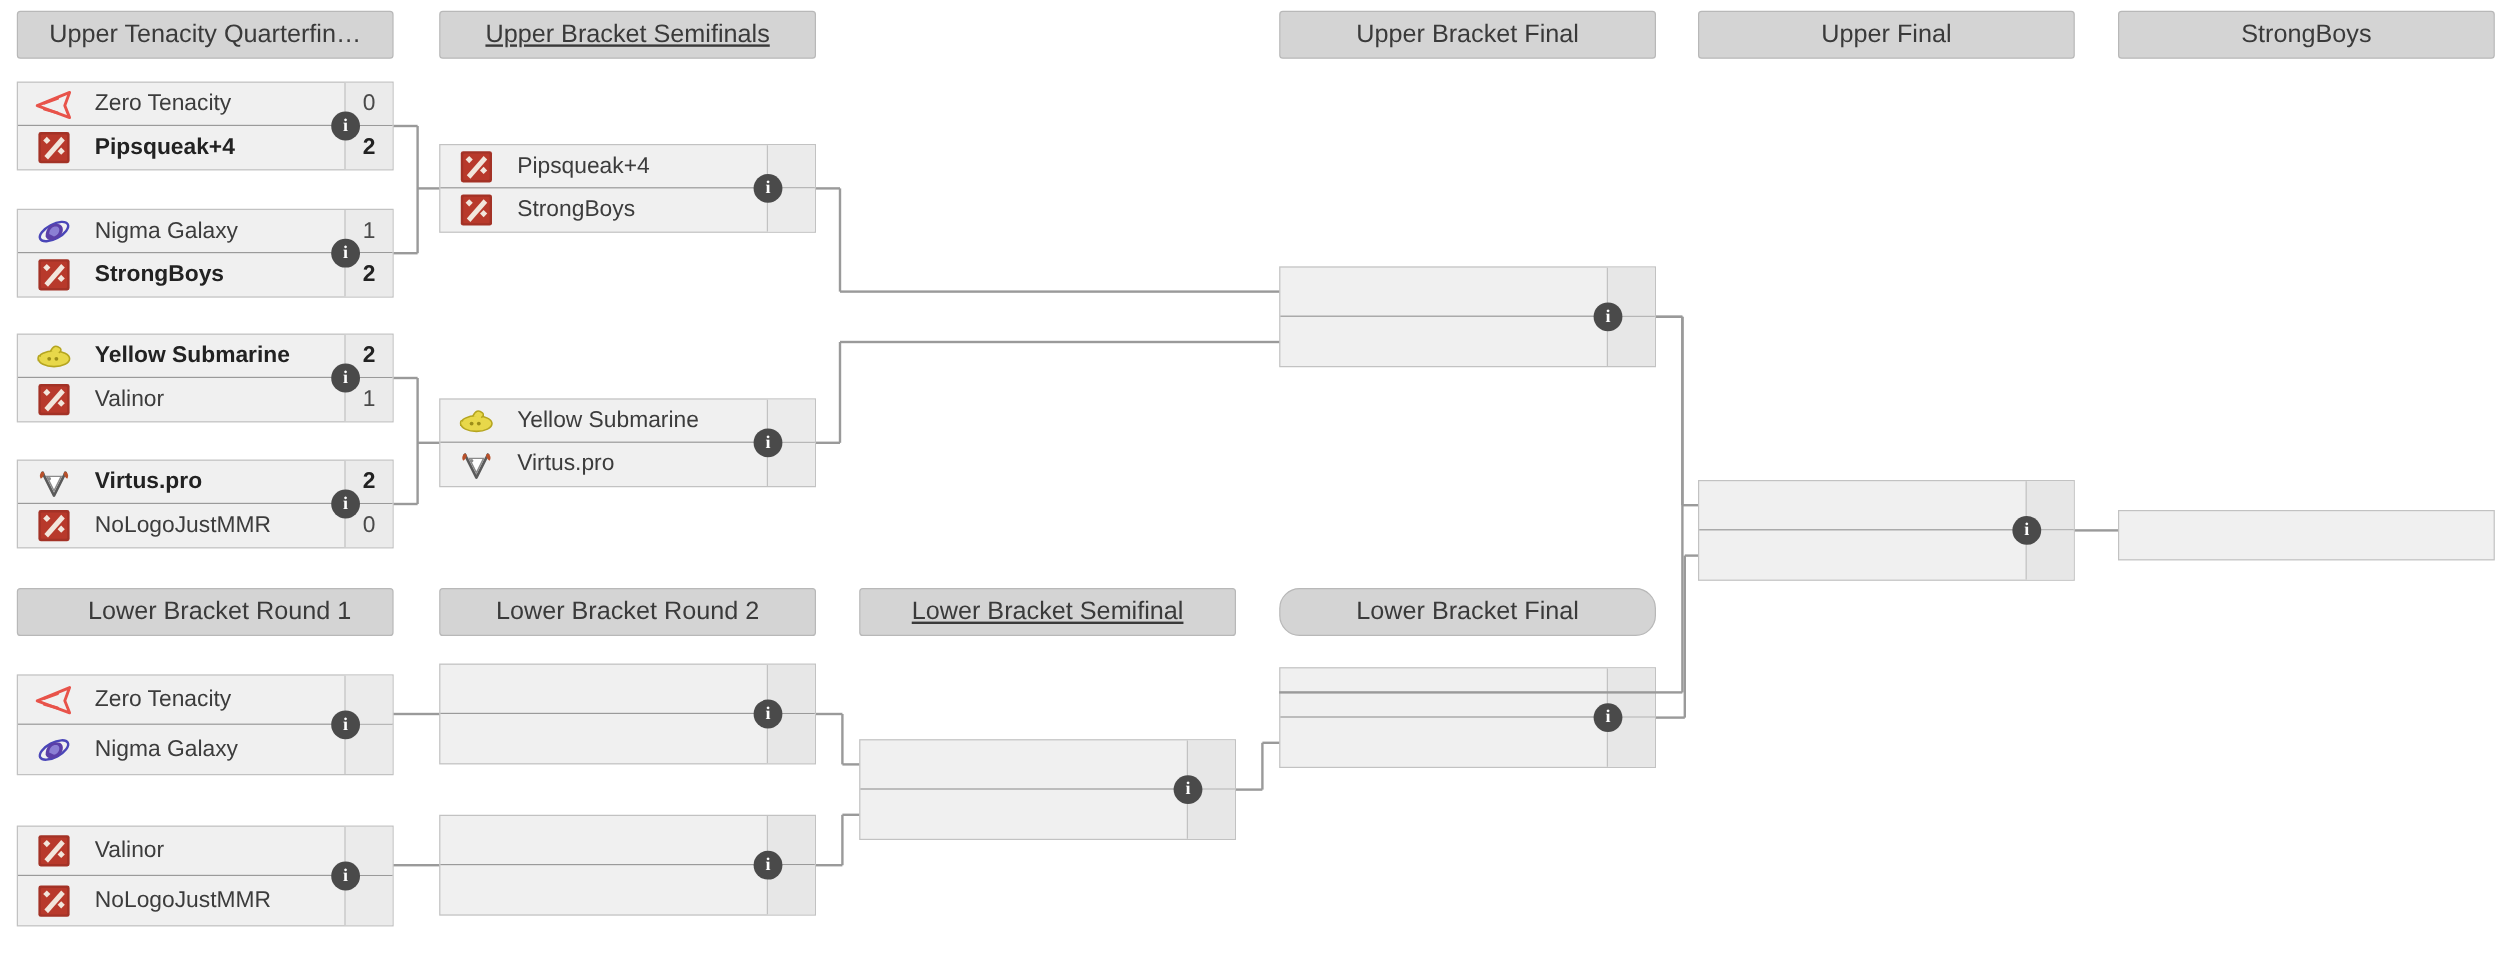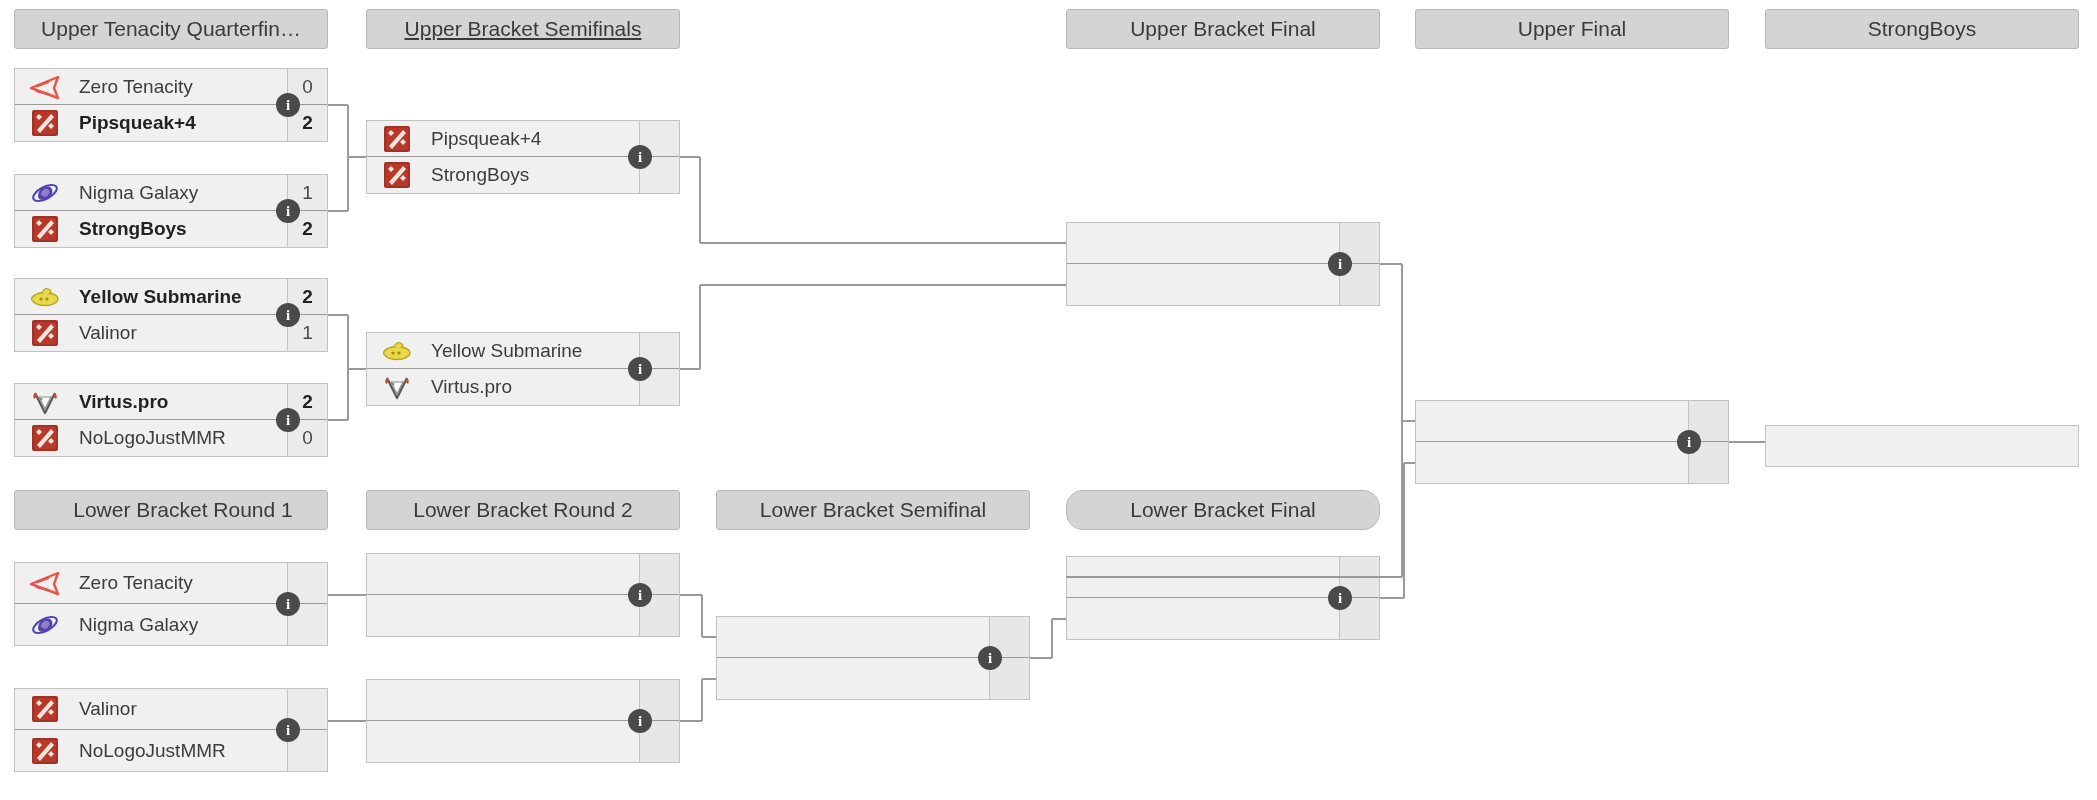--- a/index.html
+++ b/index.html
@@ -98,21 +98,21 @@
 <body>
 
 <div id="bracket">
     <div class="round-header" style="left: 14px; top: 9px; width: 314px;">Upper Tenacity Quarterfin…</div>
     <div class="round-header" style="left: 366px; top: 9px; width: 314px; text-decoration: underline;">Upper Bracket Semifinals</div>
     <div class="round-header" style="left: 1066px; top: 9px; width: 314px;">Upper Bracket Final</div>
     <div class="round-header" style="left: 1415px; top: 9px; width: 314px;">Upper Final</div>
     <div class="round-header" style="left: 1765px; top: 9px; width: 314px;">StrongBoys</div>
     <div class="round-header" style="left: 14px; top: 490px; width: 314px; padding-left: 30px;">Lower Bracket Round 1</div>
     <div class="round-header" style="left: 366px; top: 490px; width: 314px;">Lower Bracket Round 2</div>
-    <div class="round-header" style="left: 716px; top: 490px; width: 314px;">Lower Bracket Semifinal</div>
+    <div class="round-header" style="left: 716px; top: 490px; width: 314px; text-decoration: underline;">Lower Bracket Semifinal</div>
     <div class="round-header" style="left: 1066px; top: 490px; width: 314px; border-radius: 17px;">Lower Bracket Final</div>
     <div class="conn h" style="left: 328px; top: 104px; width: 20px;"></div>
     <div class="conn h" style="left: 328px; top: 210px; width: 20px;"></div>
     <div class="conn v" style="left: 347px; top: 105px; height: 106px;"></div>
     <div class="conn h" style="left: 348px; top: 156px; width: 18px;"></div>
     <div class="conn h" style="left: 328px; top: 314px; width: 20px;"></div>
     <div class="conn h" style="left: 328px; top: 419px; width: 20px;"></div>
     <div class="conn v" style="left: 347px; top: 315px; height: 105px;"></div>
     <div class="conn h" style="left: 348px; top: 368px; width: 18px;"></div>
     <div class="conn h" style="left: 680px; top: 156px; width: 20px;"></div>

